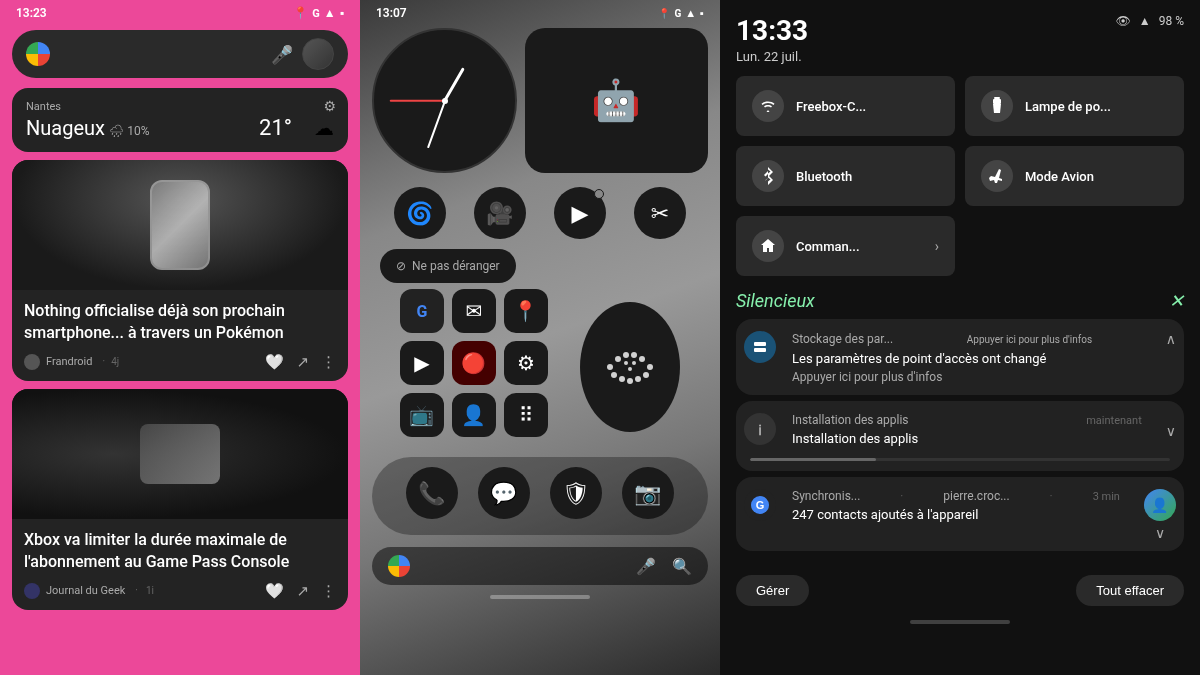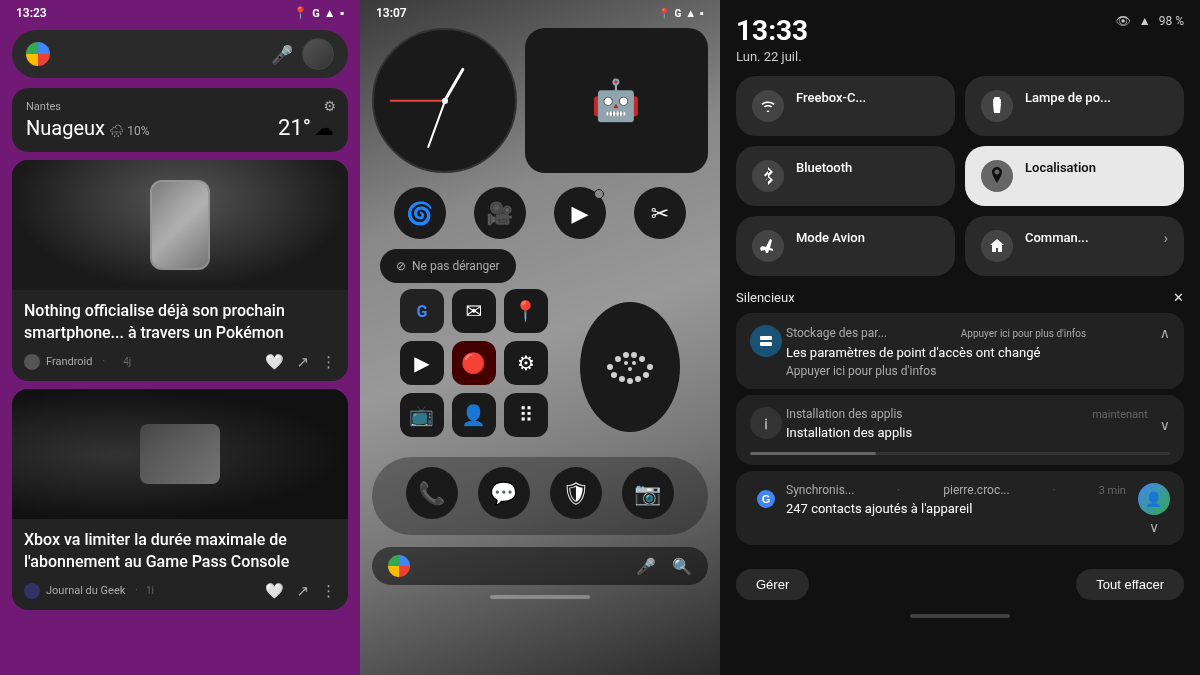--- a/index.html
+++ b/index.html
@@ -10,21 +10,21 @@
       flex-direction: row;
       font-family: 'Roboto', Arial, sans-serif;
       background: #000;
       overflow: hidden;
     }
 
     
     .panel1 {
       width: 360px;
       height: 675px;
-      background: #701a75;
+      background: #ec4899;
       display: flex;
       flex-direction: column;
       overflow: hidden;
       position: relative;
     }
     .status-bar1 {
       display: flex;
       justify-content: space-between;
       align-items: center;
       padding: 6px 16px 4px;
@@ -60,21 +60,21 @@
     }
 
     .weather-card {
       margin: 0 12px 8px;
       background: #232323;
       border-radius: 16px;
       padding: 12px 14px;
       position: relative;
     }
     .weather-location { font-size: 11px; color: #aaa; margin-bottom: 2px; }
-    .weather-main { display: flex; align-items: center; gap: 3px; }
+    .weather-main { display: flex; align-items: center; gap: 22px; }
     .weather-condition { font-size: 20px; color: #fff; font-weight: 400; }
     .weather-precip { font-size: 12px; color: #aaa; }
     .weather-temp { font-size: 22px; color: #fff; margin-left: auto; }
     .weather-icon-cloud { font-size: 20px; }
     .weather-settings {
       position: absolute; top: 10px; right: 12px;
       color: #aaa; font-size: 14px;
     }
 
     .news-card {
@@ -329,23 +329,24 @@
 
     .quick-tiles {
       display: grid;
       grid-template-columns: 1fr 1fr;
       gap: 10px;
       padding: 0 16px;
       margin-bottom: 8px;
     }
     .quick-tile {
       background: #2a2a2a;
-      border-radius: 20px;
+      border-radius: 8px;
       padding: 14px 16px;
       display: flex;
+      align-items: center;
       gap: 12px;
       cursor: pointer;
     }
     .quick-tile.active {
       background: #e8e8e8;
     }
     .quick-tile.active .tile-label { color: #111; }
     .tile-icon-circle {
       width: 32px; height: 32px;
       border-radius: 50%;
@@ -361,34 +362,35 @@
     .tile-label { font-size: 13px; color: #fff; font-weight: 500; white-space: nowrap; overflow: hidden; text-overflow: ellipsis; }
 
     .silent-section {
       margin: 0 16px 8px;
     }
     .silent-header {
       display: flex;
       align-items: center;
       justify-content: space-between;
       padding: 6px 0 8px;
-      color: #e5e5e5;
-      font-size: 13px;
+      color: #86efac;
+      font-size: 18px;
+      font-style: italic;
     }
     .notif-card {
       background: #222;
       border-radius: 16px;
       margin-bottom: 6px;
       overflow: hidden;
     }
     .notif-main {
       display: flex;
       align-items: flex-start;
-      gap: 4px;
-      padding: 12px 14px 10px;
+      gap: 16px;
+      padding: 12px 8px 10px;
     }
     .notif-app-icon {
       width: 32px; height: 32px;
       border-radius: 50%;
       background: #444;
       display: flex; align-items: center; justify-content: center;
       font-size: 16px;
       flex-shrink: 0;
     }
     .notif-content { flex: 1; }
@@ -471,21 +473,21 @@
     <div class="news-image news-image-1">
       <div class="phone-shape"></div>
     </div>
     <div class="news-content">
       <div class="news-title">Nothing officialise déjà son prochain smartphone... à travers un Pokémon</div>
       <div class="news-footer">
         <div class="news-source">
           <div class="source-avatar"></div>
           <span class="source-name">Frandroid</span>
           <span style="font-size:10px;color:#666;margin-left:4px;">·</span>
-          <span style="font-size:10px;color:#666;margin-left:12px;">4j</span>
+          <span style="font-size:10px;color:#666;margin-left:0;">4j</span>
         </div>
         <div class="news-actions">
           <span>🤍</span>
           <span>↗</span>
           <span>⋮</span>
         </div>
       </div>
     </div>
   </div>
 
@@ -645,28 +647,20 @@
 
     <div class="quick-tile">
       <div class="tile-icon-circle">
         <svg width="12" height="18" viewBox="0 0 12 18" fill="white">
           <path d="M6 0l5 5-4 4 4 4-5 5V11l-3 3 1-1.5L6 11v-4L3.5 9.5 2 8l4-4V0zm0 2.5v4l2.5-2L6 2.5zm0 8v4l2.5-2L6 10.5z"></path>
         </svg>
       </div>
       <span class="tile-label">Bluetooth</span>
     </div>
 
-    <div class="quick-tile active">
-      <div class="tile-icon-circle active-circle" style="background:#666;">
-        <svg width="14" height="18" viewBox="0 0 14 18" fill="#111">
-          <path d="M7 0C4.2 0 2 2.2 2 5c0 3.5 5 11 5 11s5-7.5 5-11c0-2.8-2.2-5-5-5zm0 7.5C5.6 7.5 4.5 6.4 4.5 5S5.6 2.5 7 2.5 9.5 3.6 9.5 5 8.4 7.5 7 7.5z"></path>
-        </svg>
-      </div>
-      <span class="tile-label" style="color:#111;font-weight:600;">Localisation</span>
-    </div>
 
     <div class="quick-tile">
       <div class="tile-icon-circle">
         <svg width="18" height="18" viewBox="0 0 18 18" fill="white">
           <path d="M1 11l2-2 4 1 4-8 2 1-2 8 3 1v2l-4-1-1 3h-2l-1-3-4 1-1-3z"></path>
         </svg>
       </div>
       <span class="tile-label">Mode Avion</span>
     </div>
 

